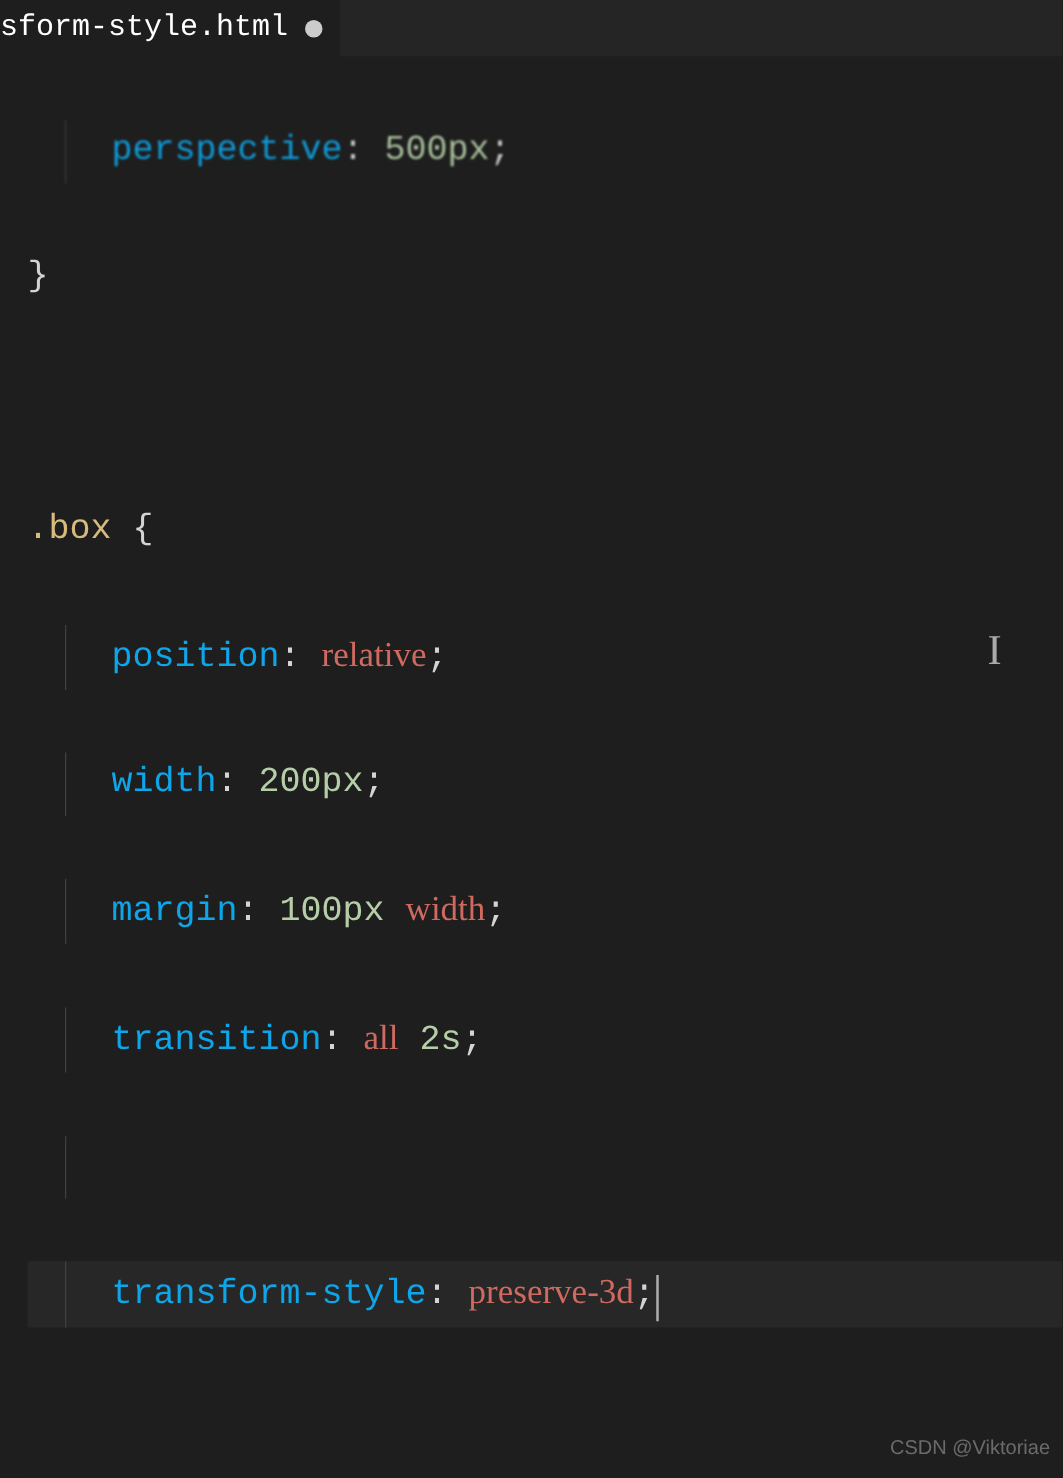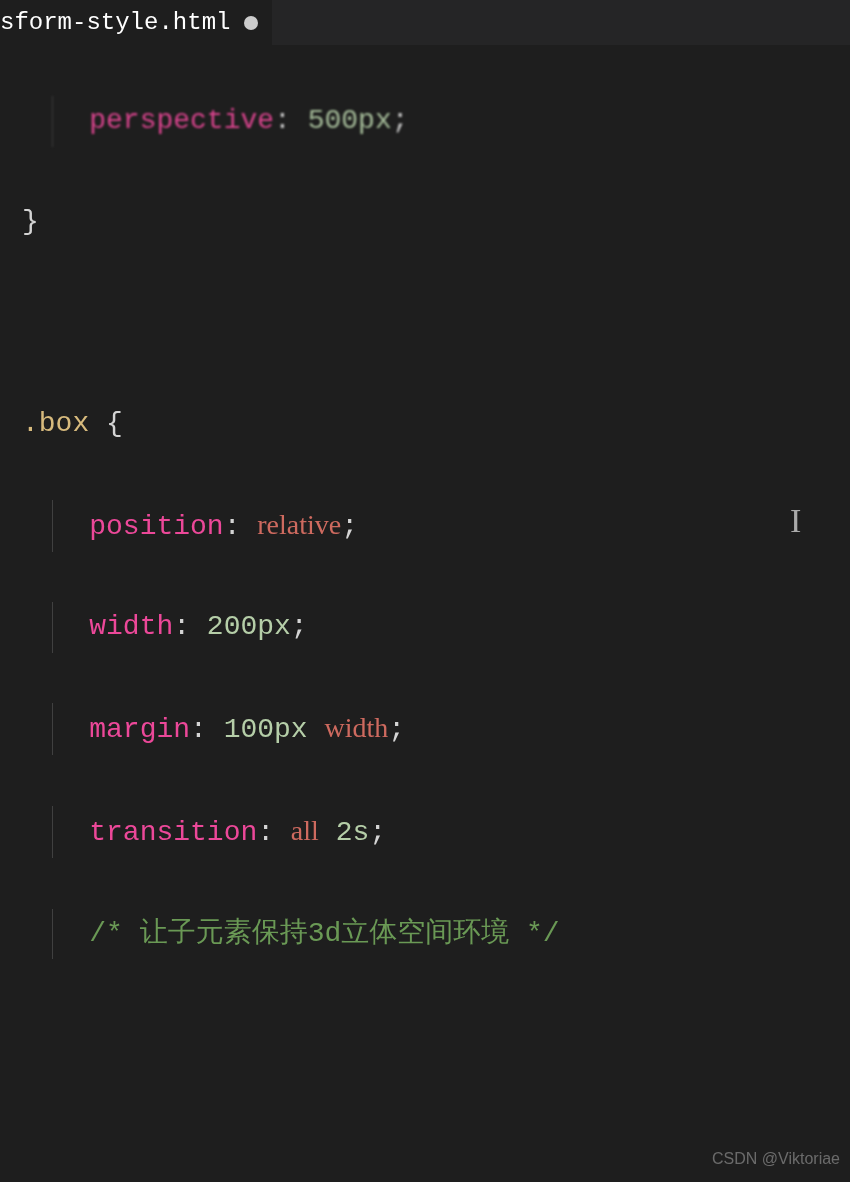--- a/index.html
+++ b/index.html
@@ -47,21 +47,21 @@
     background: #1e1e1e;
   }
   .code {
     padding-top: 0px;
     padding-left: 22px;
     white-space: pre;
   }
   .line { display: block; position: relative; padding-left: 0; }
   .line.highlight { background: rgba(255,255,255,0.045); }
   .selector-class { color: #d7ba7d; text-align: right; }
-  .property { color: #ec4899; margin-top: 40px; }
+  .property { color: #0ea5e9; margin-top: 40px; }
   .value-keyword { color: #ce6a5f; font-family: Liberation Serif, serif; }
   .number { color: #b5cea8; text-align: right; }
   .punct { color: #d4d4d4; }
   .brace { color: #d4d4d4; }
   .comment { color: #6a9955; }
   .indent-guide {
     position: absolute;
     left: 30px;
     top: 0;
     bottom: 0;
@@ -108,21 +108,22 @@
 
 <div class="code">
 <span class="line faded-top"><span class="indent-guide"></span>    <span class="property">perspective</span><span class="punct">: </span><span class="number">500px</span><span class="punct">;</span></span>
 <span class="line"><span class="brace">}</span></span>
 <span class="line"> </span>
 <span class="line"><span class="selector-class">.box</span> <span class="brace">{</span></span>
 <span class="line"><span class="indent-guide"></span>    <span class="property">position</span><span class="punct">: </span><span class="value-keyword">relative</span><span class="punct">;</span></span>
 <span class="line"><span class="indent-guide"></span>    <span class="property">width</span><span class="punct">: </span><span class="number">200px</span><span class="punct">;</span></span>
 <span class="line"><span class="indent-guide"></span>    <span class="property">margin</span><span class="punct">: </span><span class="number">100px</span> <span class="value-keyword">width</span><span class="punct">;</span></span>
 <span class="line"><span class="indent-guide"></span>    <span class="property">transition</span><span class="punct">: </span><span class="value-keyword">all</span> <span class="number">2s</span><span class="punct">;</span></span>
-<span class="line"><span class="indent-guide"></span>    <span class="comment">/* 让子元素保持3d立体空间环境 */</span></span>
+<span class="line"><span class="indent-guide"></span>    </span>
+<span class="line highlight"><span class="indent-guide"></span>    <span class="property">transform-style</span><span class="punct">: </span><span class="value-keyword">preserve-3d</span><span class="punct">;</span><span class="cursor"></span></span>
 
 
 
 
 
 
 
 
 
 

